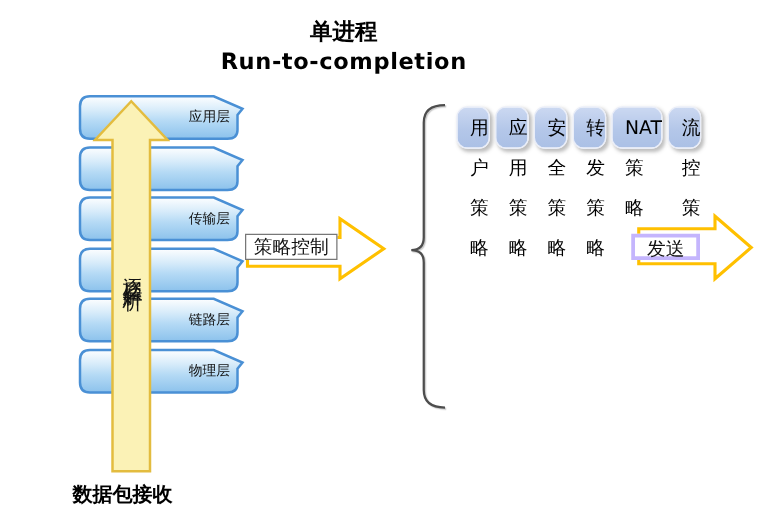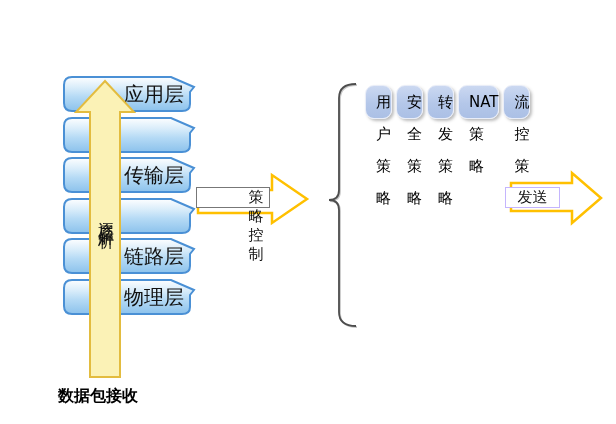--- a/index.html
+++ b/index.html
@@ -11,79 +11,83 @@
   .title{position:absolute;left:75px;top:14px;width:400px;text-align:center;font-weight:bold;}
   .title .cn{font-size:18px;line-height:24px;}
   .title .en{font-size:18px;line-height:24px;letter-spacing:0.5px;}
 
   
   .osi{position:absolute;left:62px;top:75px;width:135px;display:flex;flex-direction:column;gap:2.5px;z-index:1;}
   .layer{position:relative;width:135px;height:38px;}
   .layer svg{position:absolute;left:0;top:0;}
   .layer .lbl{
     position:absolute;right:13px;top:0;height:38px;line-height:38px;
-    font-size:20px;color:#111;z-index:3;
+    font-size:11px;color:#111;z-index:3;
   }
 
   
   .up-arrow{position:absolute;left:74px;top:79px;z-index:2;}
   .parse-label{
     position:absolute;left:95px;top:209px;z-index:3;
     writing-mode:vertical-rl;text-orientation:upright;
     font-size:16px;letter-spacing:4px;color:#111;
   }
   .receive{position:absolute;left:58px;top:386px;font-size:16px;font-weight:bold;color:#000;}
 
   
   .policy-arrow{position:absolute;left:196px;top:172px;z-index:1;}
   .policy-label{
     position:absolute;left:196px;top:187px;width:74px;height:21px;z-index:2;
     background:#fff;border:1px solid #777;box-sizing:border-box;
-    font-size:15px;line-height:19px;text-align:center;color:#111;padding-left:46px;
+    font-size:15px;line-height:19px;text-align:center;color:#111;
   }
 
   
   .brace{position:absolute;left:324px;top:82px;z-index:1;}
   .brace path{filter:drop-shadow(1.5px 1.5px 0px #c9c9c9);}
 
   
   .policies{position:absolute;left:365px;top:85px;width:130px;display:flex;gap:4px;}
   .policy{
     position:relative;width:130px;height:34px;box-sizing:border-box;
     background:linear-gradient(180deg,#cbd8f1 0%,#b4c7e9 55%,#abc0e5 100%);
     border:1px solid #e9edf8;border-radius:9px;
     box-shadow:2px 2px 3px rgba(110,110,110,0.45);
     font-size:15px;line-height:32px;padding-left:10px;color:#000;
   }
 
   
   .send-arrow{position:absolute;left:508px;top:170px;z-index:1;}
   .send-label{
     position:absolute;left:505px;top:187px;width:55px;height:21px;z-index:2;
-    background:#fff;border:1px solid #c4b5fd;box-sizing:border-box;
+    background:#fff;border:3px solid #c4b5fd;box-sizing:border-box;
     font-size:15px;line-height:19px;text-align:center;color:#111;
   }
   .hidden-defs{position:absolute;width:0;height:0;}
 </style>
 </head>
 <body>
 
 <div class="stage">
 
   <svg class="hidden-defs" aria-hidden="true">
     <defs>
       <linearGradient id="gLayer" x1="0" y1="0" x2="0" y2="1">
         <stop offset="0" stop-color="#fdfeff"></stop>
         <stop offset="0.32" stop-color="#d8ecfa"></stop>
         <stop offset="0.58" stop-color="#b5daf5"></stop>
         <stop offset="1" stop-color="#8cc2ec"></stop>
       </linearGradient>
     </defs>
   </svg>
 
+  <div class="title">
+    <div class="cn">单进程</div>
+    <div class="en">Run-to-completion</div>
+  </div>
 
   <div class="osi">
     <div class="layer">
       <svg width="135" height="38" viewBox="0 0 135 38">
           <path d="M10 2 H109 L132 12 L128 17 V29 Q128 36 120 36 H10 Q2 36 2 28 V10 Q2 2 10 2 Z" fill="url(#gLayer)" stroke="#4a90d5" stroke-width="2"></path>
         </svg>
       <span class="lbl">应用层</span>
     </div>
     <div class="layer">
       <svg width="135" height="38" viewBox="0 0 135 38">
@@ -126,20 +130,21 @@
     <polygon points="2,18 76,18 76,3 111,27 76,51 76,41 2,41" fill="#ffffff" stroke="#ffc000" stroke-width="2.5" stroke-linejoin="miter"></polygon>
   </svg>
   <div class="policy-label">策略控制</div>
 
   <svg class="brace" width="38" height="250" viewBox="0 0 38 250">
     <path d="M32 2 Q15 2 15 16 L15 108 Q15 118 5 118 Q15 118 15 128 L15 230 Q15 244 32 244" fill="none" stroke="#4d4d4d" stroke-width="1.8"></path>
   </svg>
 
   <div class="policies">
     <div class="policy">用户策略</div>
+    <div class="policy">应用策略</div>
     <div class="policy">安全策略</div>
     <div class="policy">转发策略</div>
     <div class="policy">NAT策略</div>
     <div class="policy">流控策略</div>
   </div>
 
   <svg class="send-arrow" width="98" height="56" viewBox="0 0 98 56">
     <polygon points="3,13 64,13 64,3 93,28 64,53 64,41 3,41" fill="#ffffff" stroke="#ffc000" stroke-width="2.5" stroke-linejoin="miter"></polygon>
   </svg>
   <div class="send-label">发送</div>

